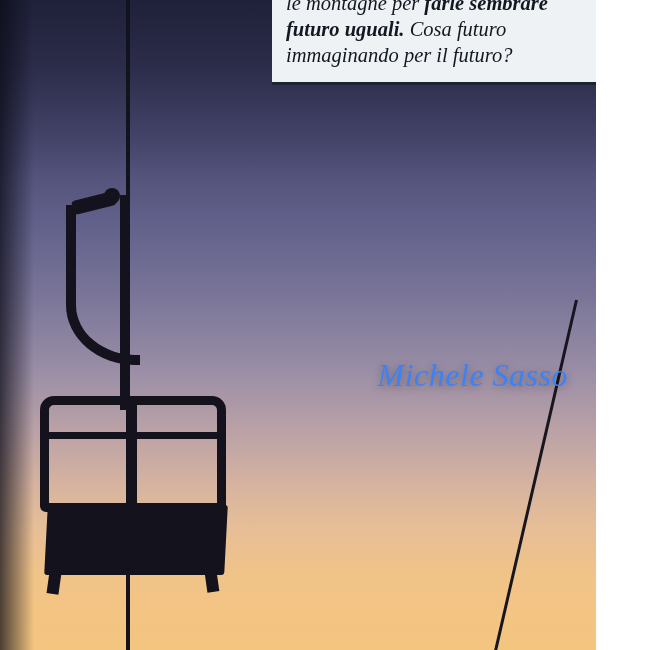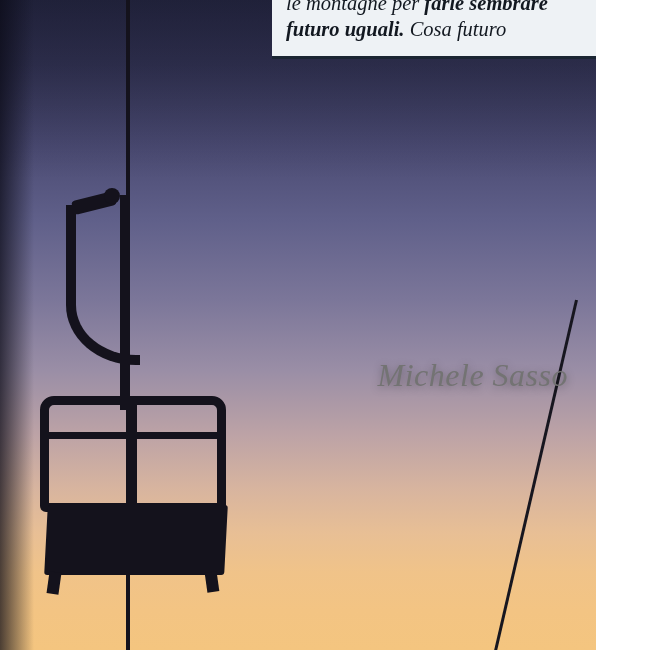--- a/index.html
+++ b/index.html
@@ -221,21 +221,21 @@
   .title-line-1 { font-size: 73px; margin-bottom: 2px; }
   .title-line-2 { font-size: 73px; }
 
   .author {
     position: absolute;
     right: 28px;
     top: 357px;
     font-family: "Liberation Serif", serif;
     font-style: italic;
     font-size: 32px;
-    color: #737373;
+    color: #3b82f6;
     text-shadow: 0 2px 8px rgba(0,0,0,0.35);
     letter-spacing: 0.5px;
   }
 </style>
 </head>
 <body>
 
 <div id="cover">
 
   <div class="photo"></div>
@@ -255,20 +255,21 @@
   <div class="seat-foot2"></div>
   <div class="wire-right"></div>
   <div class="wire-right2"></div>
 
   <div class="quote-box">
     <p>
       <br>
       <br>
       <span class="i">le montagne per </span><span class="b">farle sembrare</span><br>
       <span class="b">futuro uguali.</span><span class="i"> Cosa futuro</span><br>
+      <span class="i">immaginando per il futuro?</span>
     </p>
   </div>
 
   <div class="title-wrap">
   </div>
 
   <div class="author">Michele Sasso</div>
 
 </div>
 

